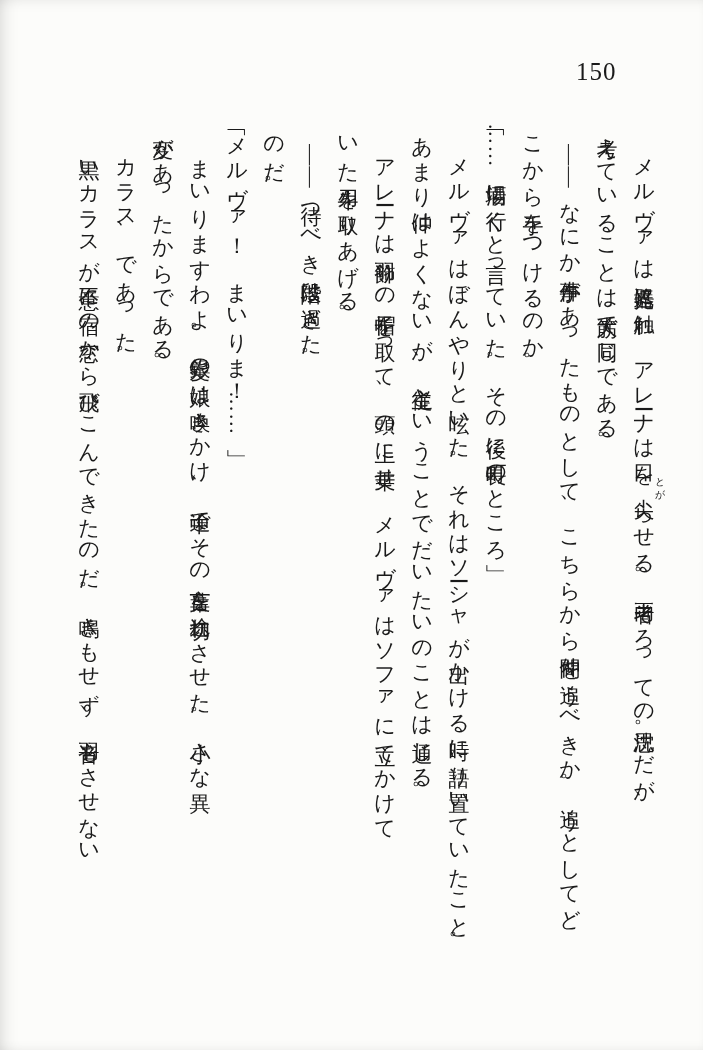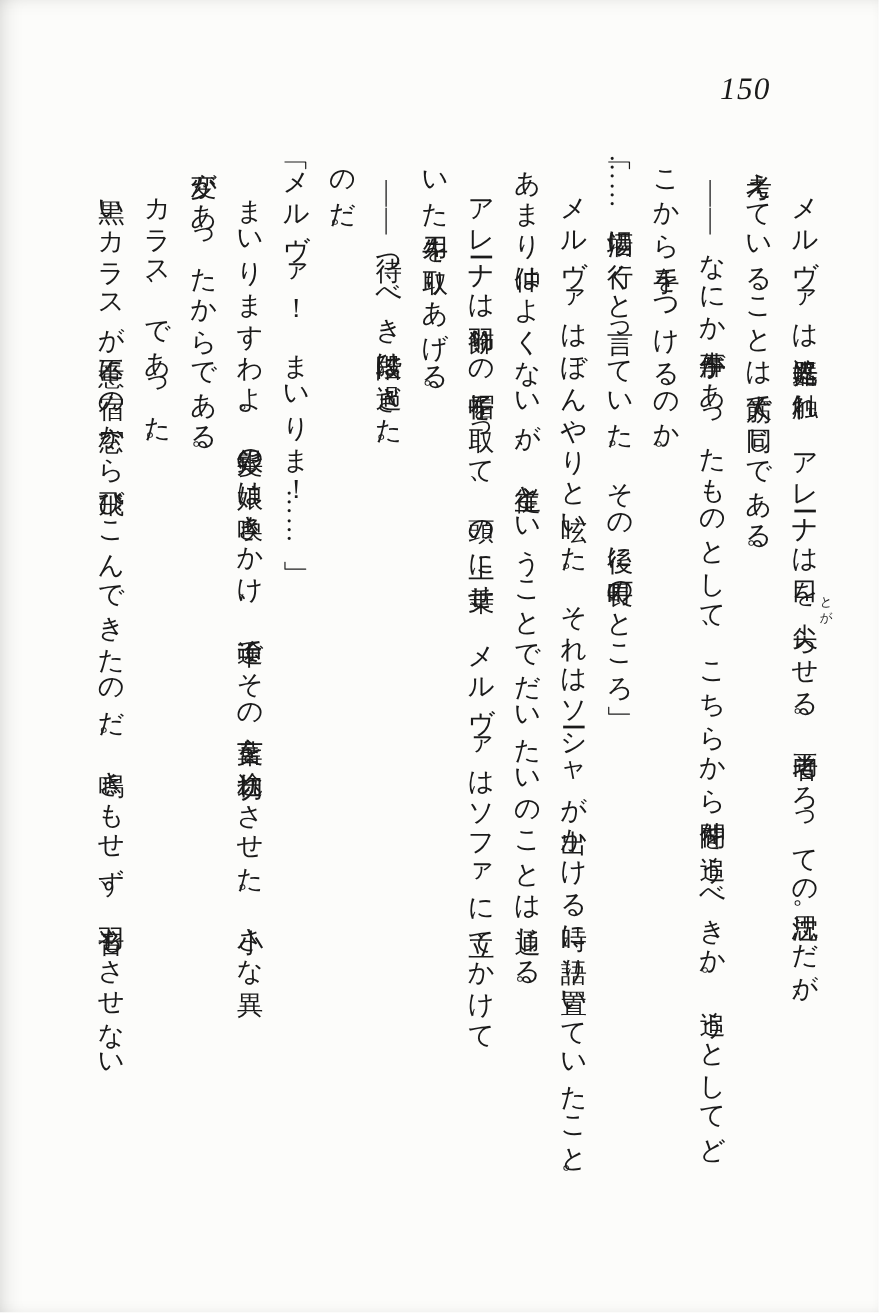--- a/index.html
+++ b/index.html
@@ -26,21 +26,20 @@
       inset 14px 0 20px -16px rgba(0,0,0,0.22),
       inset 0 12px 16px -14px rgba(0,0,0,0.10),
       inset -6px 0 12px -10px rgba(0,0,0,0.06),
       inset 0 -10px 14px -12px rgba(0,0,0,0.08);
   }
   .page-number {
     position: absolute;
     top: 58px;
     left: 576px;
     font-size: 25px;
-    font-style: italic;
     letter-spacing: 1px;
     color: #1a1a1a;
   }
   .text-block {
     position: absolute;
     top: 122px;
     right: 38px;
     height: 880px;
     writing-mode: vertical-rl;
     text-orientation: mixed;

